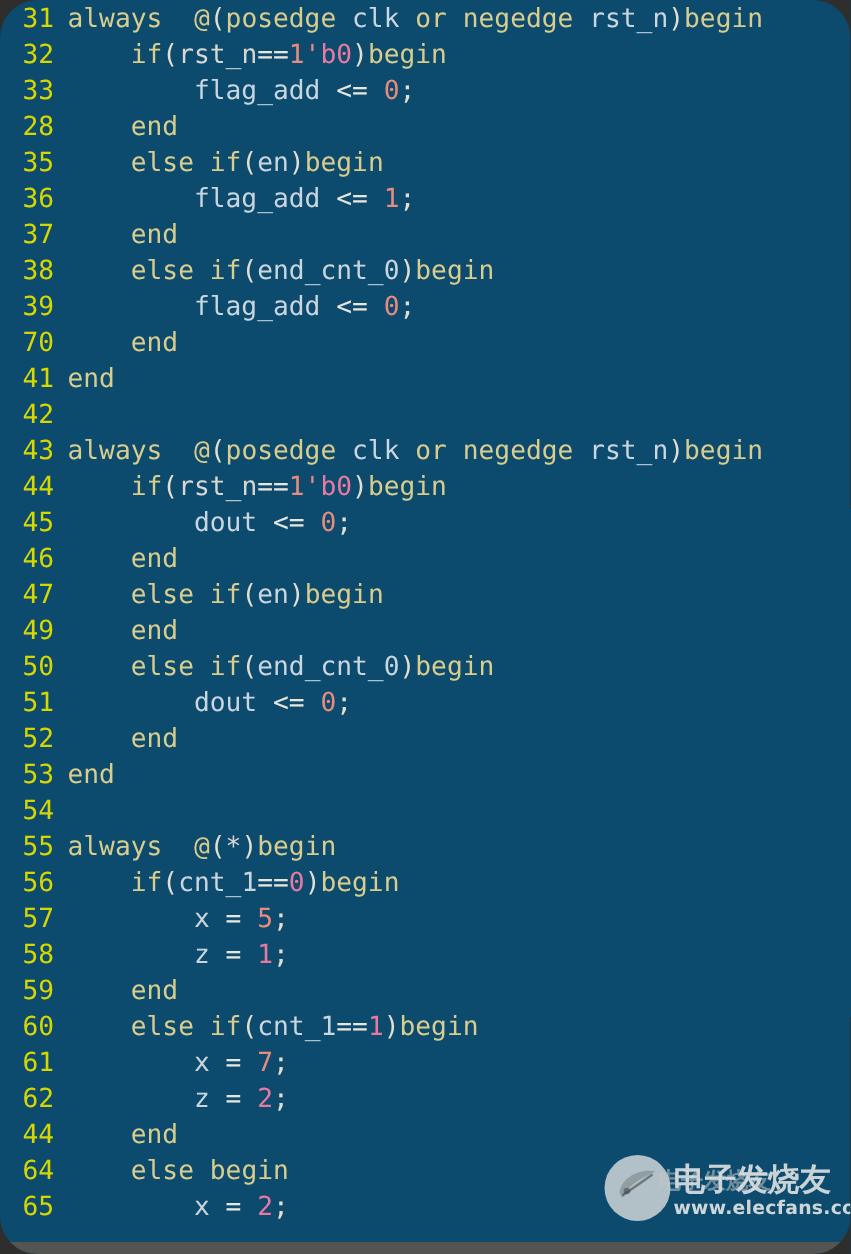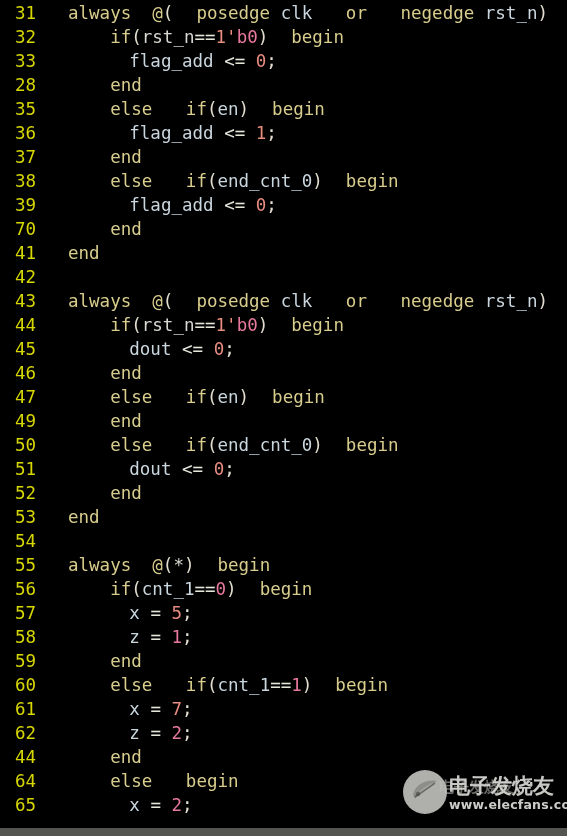--- a/index.html
+++ b/index.html
@@ -4,23 +4,24 @@
 <style>
   html, body {
     margin: 0;
     padding: 0;
     background: #2e2e2c;
   }
   #screen {
     position: relative;
     width: 567px;
     height: 836px;
-    background: #000000;
+    background: #0c4a6e;
     overflow: hidden;
     font-family: "DejaVu Sans Mono", "Liberation Mono", monospace;
+    border-radius: 25px;
   }
   #code-area {
     position: absolute;
     left: 0;
     top: 0;
     width: 567px;
     height: 828px;
     padding-top: 1px;
     box-sizing: border-box;
   }
@@ -41,21 +42,21 @@
     font-size: 17.5px;
     letter-spacing: 0px;
     user-select: none;
   }
   .line-content {
     padding-left: 9px;
     white-space: pre;
     font-size: 17.5px;
   }
   
-  .kw    { color: #d8cd8c; margin-left: 23px; }   
+  .kw    { color: #d8cd8c; }   
   .at    { color: #d8cd8c; }
   .id    { color: #d8d8d2; }   
   .idb   { color: #c9d6de; }
   .punc  { color: #e3ded0; }
   .op    { color: #e6e6da; }
   .num   { color: #e88c80; }   
   .numm  { color: #e87a9f; }   
   .star  { color: #d8d8d2; }
   #bottom-band {
     position: absolute;

